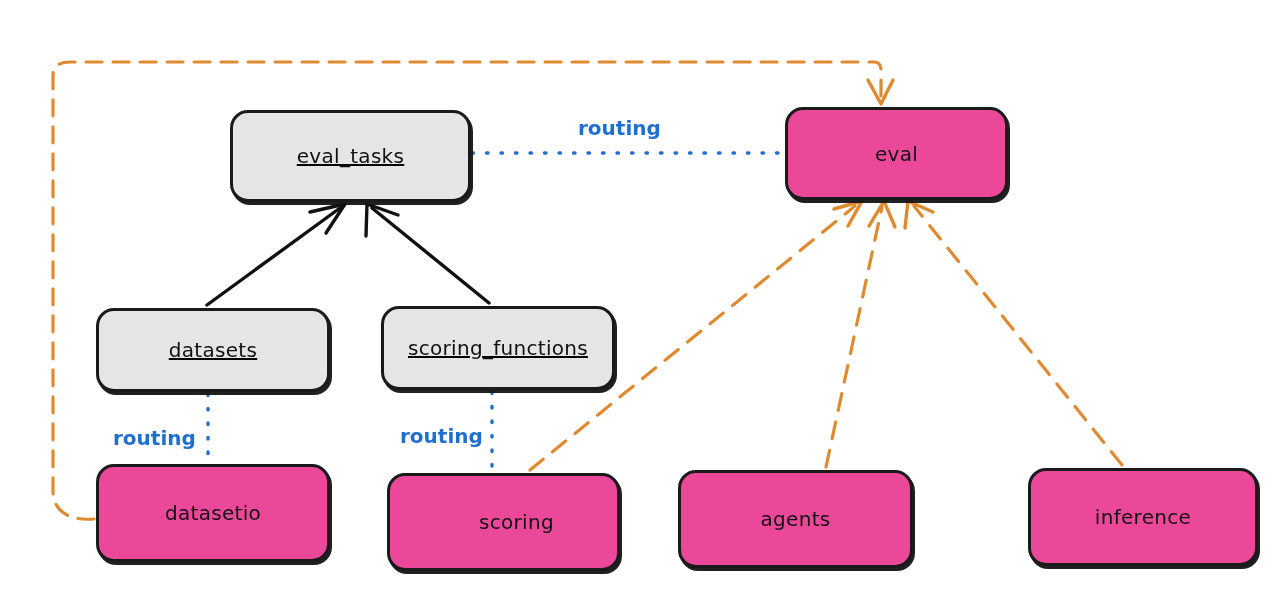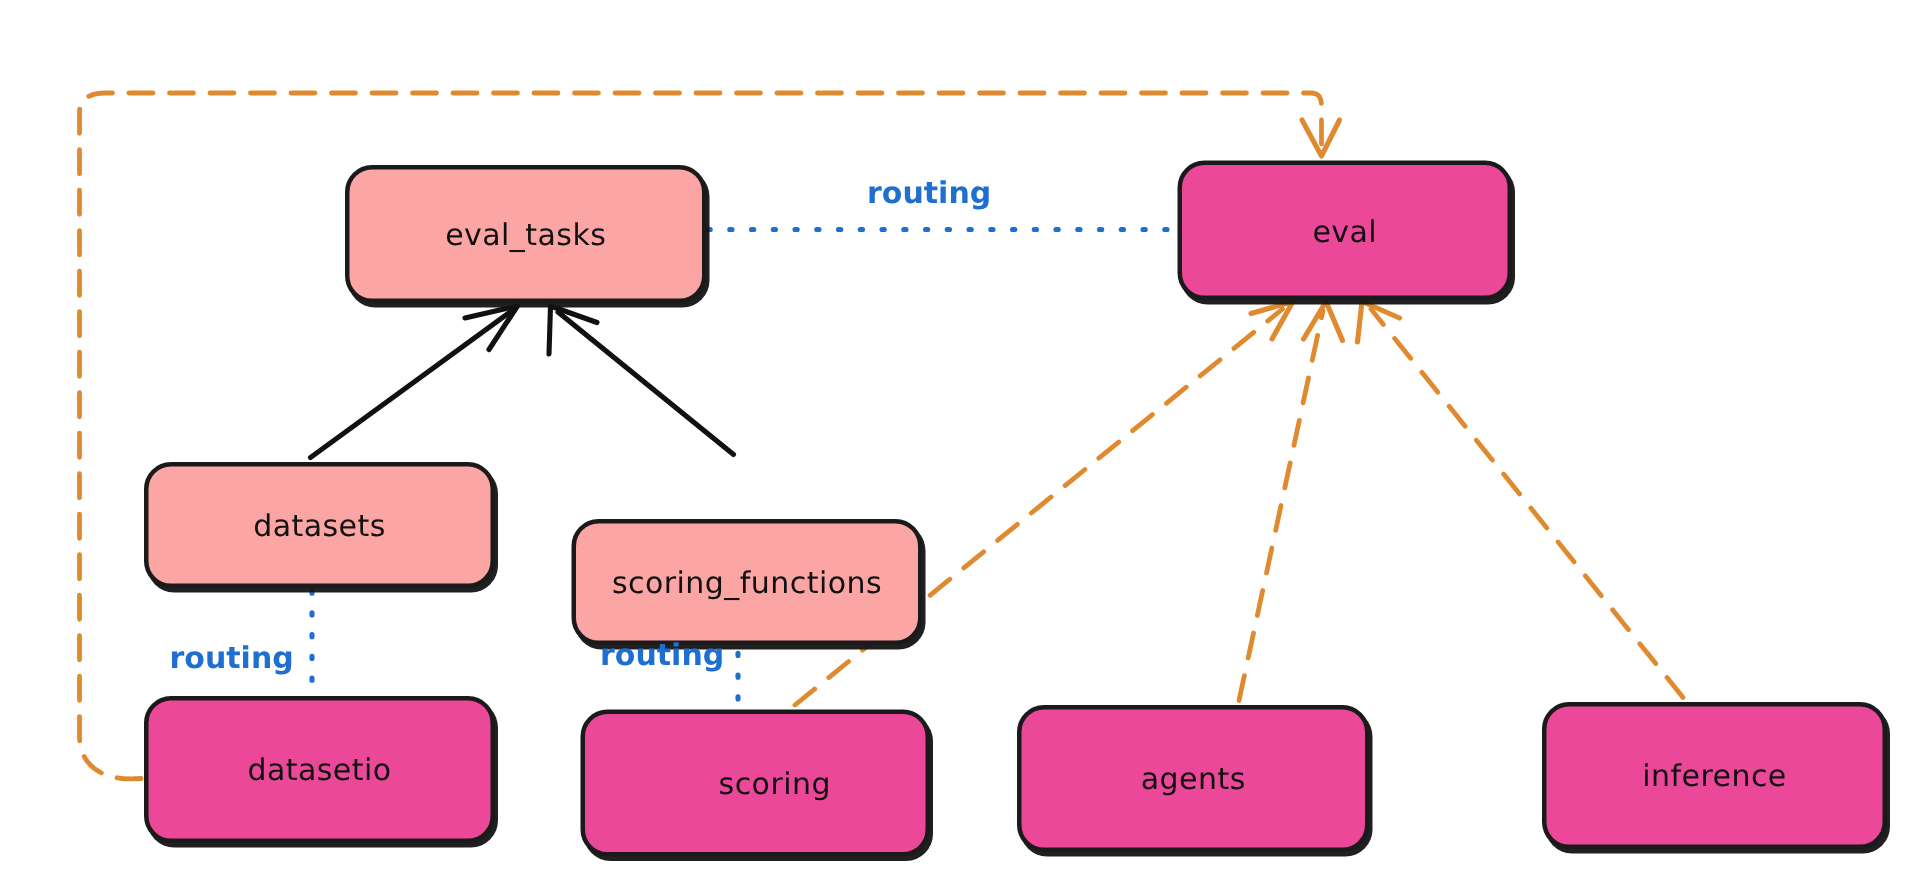--- a/index.html
+++ b/index.html
@@ -35,21 +35,22 @@
     box-shadow: 2px 3px 0 0 rgba(20,20,20,0.95);
   }
   .node .node-label {
     font-family: "DejaVu Sans", sans-serif;
     font-size: 20px;
     color: #111111;
     letter-spacing: 0.3px;
     white-space: nowrap;
   }
   .node.api {
-    background: #fca5a5;
+    background: #e5e5e5;
+    text-decoration: underline;
   }
   .node.provider {
     background: #ec4899;
     text-align: center;
   }
   .edge-label {
     position: absolute;
     font-family: "DejaVu Sans", sans-serif;
     font-size: 20px;
     color: #1f6fd0;
@@ -112,21 +113,21 @@
   </div>
 
   <div class="node provider" id="node-eval" style="left:785px; top:107px; width:223px; height:93px;">
     <span class="node-label">eval</span>
   </div>
 
   <div class="node api" id="node-datasets" style="left:96px; top:308px; width:234px; height:84px;">
     <span class="node-label">datasets</span>
   </div>
 
-  <div class="node api" id="node-scoring_functions" style="left:381px; top:306px; width:234px; height:84px;margin-top:40px;">
+  <div class="node api" id="node-scoring_functions" style="left:381px; top:306px; width:234px; height:84px;">
     <span class="node-label">scoring_functions</span>
   </div>
 
   <div class="node provider" id="node-datasetio" style="left:96px; top:464px; width:234px; height:98px;">
     <span class="node-label">datasetio</span>
   </div>
 
   <div class="node provider" id="node-scoring" style="left:387px; top:473px; width:233px; height:98px;padding-left:26px;">
     <span class="node-label">scoring</span>
   </div>

